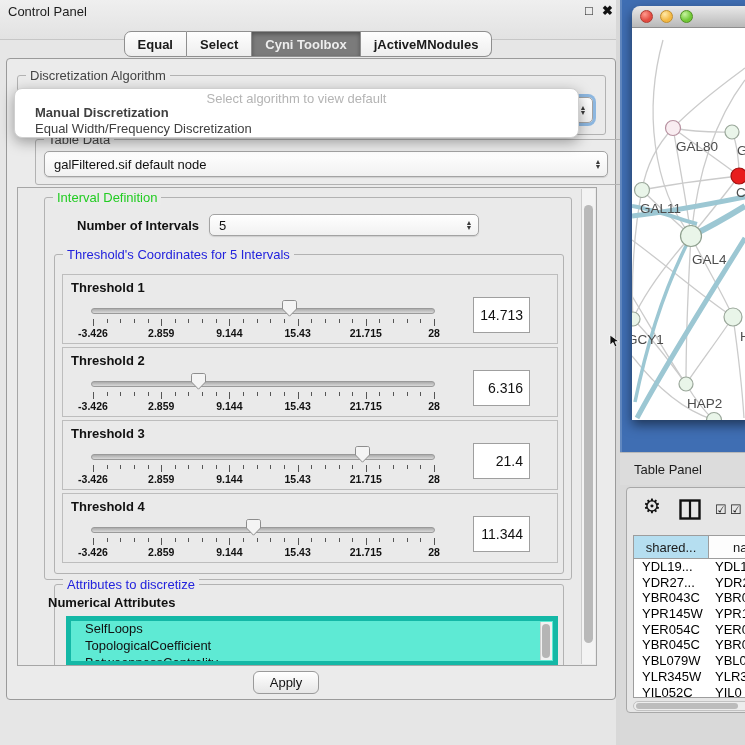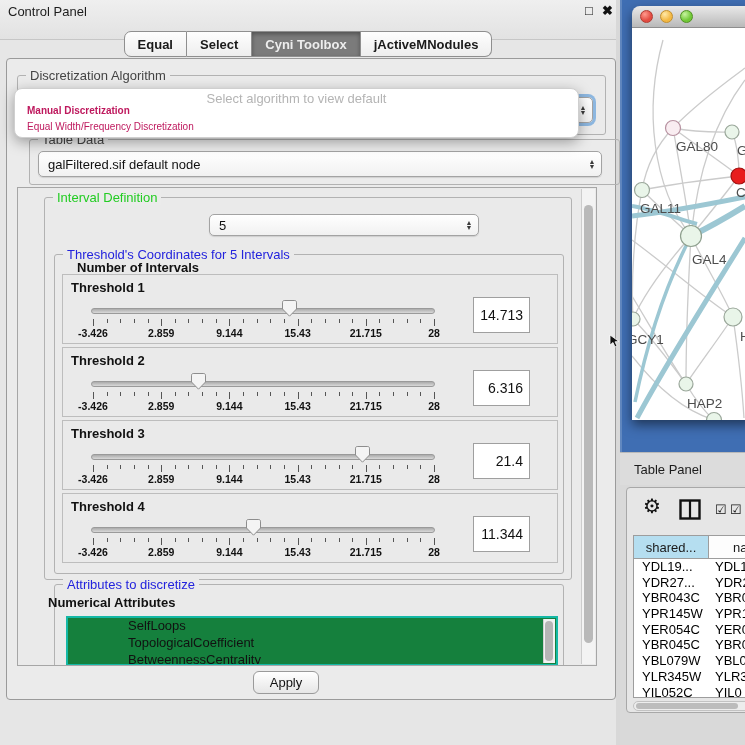--- a/index.html
+++ b/index.html
@@ -36,39 +36,39 @@
 
   .combo{display:flex;align-items:center;background:linear-gradient(#ffffff,#f1f1f1);border:1px solid #a3a3a3;border-radius:5px;box-shadow:0 1px 1px rgba(0,0,0,.12);cursor:pointer;}
   .combo .txt{flex:1;padding-left:9px;font-size:13px;color:#111;white-space:nowrap;overflow:hidden;}
   .combo .arrows{width:18px;display:flex;flex-direction:column;align-items:center;color:#3c3c3c;font-size:7px;line-height:5px;}
   .focus-ring{box-shadow:0 0 0 3px rgba(110,165,220,.75);}
 
   
   .algo-popup{position:absolute;left:7px;top:29px;width:565px;height:50px;background:#fff;border:1px solid #cfcfcf;border-radius:8px;
     box-shadow:0 4px 14px rgba(0,0,0,.35);z-index:50;overflow:hidden;}
   .popup-prompt{height:16px;text-align:center;font-size:13px;color:#b4b4b4;padding-top:2px;cursor:default;}
-  .popup-item{height:16px;padding-left:12px;font-size:10px;color:#be185d;cursor:pointer;}
+  .popup-item{height:16px;padding-left:20px;font-size:13px;color:#404040;cursor:pointer;}
   .popup-item.bold{font-weight:bold;}
 
   
   .scroll-area{position:absolute;left:10px;top:128px;width:580px;height:479px;background:#eaeaea;border:1px solid #a6a6a6;overflow:hidden;}
   .v-scrollbar{position:absolute;right:1px;top:1px;bottom:1px;width:14px;background:#f3f3f3;border-left:1px solid #cccccc;}
   .v-thumb{position:absolute;left:2px;width:9px;background:#b9b9b9;border-radius:5px;}
 
   .th-block{position:relative;width:496px;height:70px;margin-bottom:3px;background:#eaeaea;border:1px solid #bdbdbd;}
   .th-title{position:absolute;left:8px;top:5px;font-size:13px;font-weight:bold;color:#111;}
   .th-track{position:absolute;left:28px;top:33px;width:344px;height:6px;border-radius:3px;background:linear-gradient(#ababab,#d9d9d9);border:1px solid #9a9a9a;cursor:pointer;}
   .th-thumb{position:absolute;top:25px;width:15px;height:17px;cursor:pointer;}
   .tick{position:absolute;top:44px;width:1px;background:#555;}
   .tick.minor{height:4px;} .tick.major{height:7px;}
   .tick-label{position:absolute;top:52px;transform:translateX(-50%);font-size:10.5px;font-weight:bold;color:#111;white-space:nowrap;}
   .th-value{position:absolute;left:410px;top:22px;width:57px;height:36px;border:1px solid #9f9f9f;background:#fff;
     font-family:"Liberation Sans",sans-serif;font-size:14px;text-align:right;padding-right:6px;color:#111;}
 
-  .attr-list{position:absolute;background:#15803d;border:2px solid #14b8a6;overflow:hidden;padding-left:46px;}
+  .attr-list{position:absolute;background:#5eead4;border:5px solid #14b8a6;overflow:hidden;}
   .attr-item{height:17px;padding-left:14px;font-size:13px;color:#111;cursor:pointer;white-space:nowrap;}
   .list-scroll{position:absolute;right:1px;top:1px;bottom:1px;width:12px;background:#f1f1f1;border-left:1px solid #d0d0d0;}
   .list-thumb{position:absolute;left:1px;top:2px;width:8px;height:90%;background:#b5b5b5;border-radius:4px;}
 
   .apply-btn{position:absolute;left:246px;top:612px;width:66px;height:23px;border:1px solid #9a9a9a;border-radius:6px;
     background:linear-gradient(#ffffff,#e6e6e6);font-family:"Liberation Sans",sans-serif;font-size:13px;color:#111;cursor:pointer;}
 
   
   .right-panel{position:absolute;left:620px;top:0;width:125px;height:745px;background:#d9d9d9;overflow:hidden;}
   .net-frame{position:absolute;left:0;top:0;width:125px;height:452px;background:var(--frame-blue);
@@ -136,35 +136,35 @@
       <span class="txt"></span>
       <span class="arrows">▲<br>▼</span>
     </div>
 
     <div class="algo-popup">
       <div class="popup-prompt">Select algorithm to view default</div>
       <div class="popup-item bold">Manual Discretization</div>
       <div class="popup-item">Equal Width/Frequency Discretization</div>
     </div>
 
-    <div class="group" style="left:22px;top:80px;width:591px;height:46px;">
+    <div class="group" style="left:28px;top:80px;width:591px;height:46px;">
       <span class="group-label g-gray">Table Data</span>
       <div class="combo" style="position:absolute;left:8px;top:11px;width:564px;height:26px;">
         <span class="txt">galFiltered.sif default node</span>
         <span class="arrows">▲<br>▼</span>
       </div>
     </div>
 
     <div class="scroll-area">
 
       <div class="group" style="left:26px;top:9px;width:528px;height:383px;">
         <span class="group-label g-green">Interval Definition</span>
       </div>
 
-      <span class="abs" style="left:59px;top:30px;font-size:13px;font-weight:bold;color:#111;margin-top:42px;">Number of Intervals</span>
+      <span class="abs" style="left:59px;top:30px;font-size:13px;font-weight:bold;color:#111;">Number of Intervals</span>
       <div class="combo" style="position:absolute;left:191px;top:26px;width:270px;height:22px;">
         <span class="txt">5</span>
         <span class="arrows">▲<br>▼</span>
       </div>
 
       <div class="group" style="left:36px;top:66px;width:510px;height:320px;">
         <span class="group-label g-blue" style="background:#eaeaea;">Threshold's Coordinates for 5 Intervals</span>
       </div>
       <div class="abs" id="thresholds" style="left:44px;top:86px;width:496px;">
           <div class="th-block">

